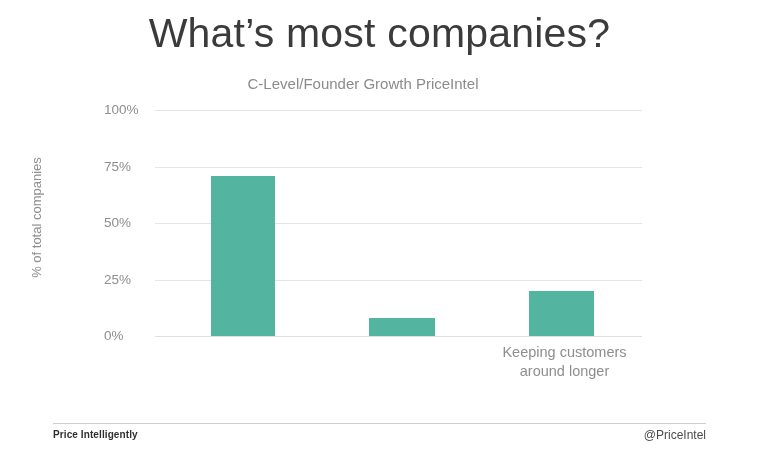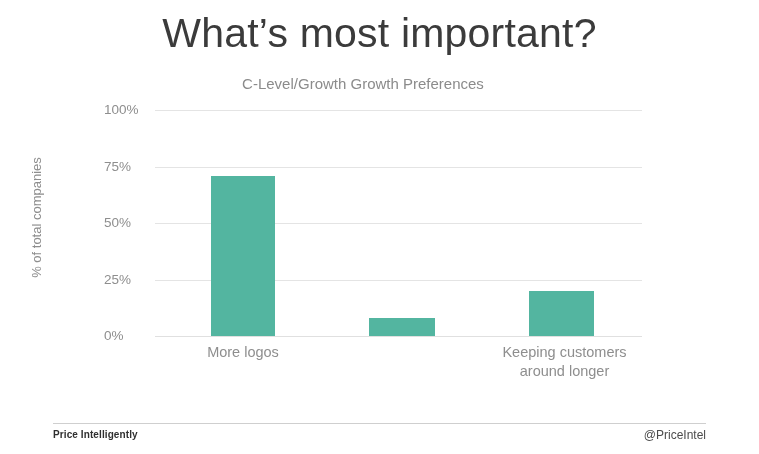--- a/index.html
+++ b/index.html
@@ -164,23 +164,23 @@
     font-size: 12px;
     color: #4c4c4c;
     white-space: nowrap;
   }
 </style>
 </head>
 <body>
 
 <div id="slide">
 
-  <div id="title">What’s most important?</div>
-
-  <div id="subtitle">C-Level/Growth Growth Preferences</div>
+  <div id="title">What’s most companies?</div>
+
+  <div id="subtitle">C-Level/Founder Growth PriceIntel</div>
 
   <div id="ylabel">% of total companies</div>
 
   <div id="ytick-wrap">
     <div class="ytick" style="top:0px;">100%</div>
     <div class="ytick" style="top:56.5px;">75%</div>
     <div class="ytick" style="top:113px;">50%</div>
     <div class="ytick" style="top:169.5px;">25%</div>
     <div class="ytick" style="top:226px;">0%</div>
   </div>
@@ -191,21 +191,20 @@
     <div class="gridline" style="top: 113px; background: rgb(228, 228, 228);"></div>
     <div class="gridline" style="top: 169.5px; background: rgb(228, 228, 228);"></div>
     <div class="gridline baseline" style="top:226px;"></div>
 
     <div class="bar" id="bar-0" style="left: 56px; width: 64px; height: 160.46px; background: rgb(83, 181, 160);"></div>
     <div class="bar" id="bar-1" style="left: 214px; width: 66px; height: 18.08px; background: rgb(83, 181, 160);"></div>
     <div class="bar" id="bar-2" style="left: 374px; width: 65px; height: 45.2px; background: rgb(83, 181, 160);"></div>
   </div>
 
   <div id="xlabels">
-    <div class="xlabel" style="left:18px;  width:140px;">More logos</div>
     <div class="xlabel" style="left:332px; width:155px;">Keeping customers around longer</div>
   </div>
 
 
   <div id="footer-rule"></div>
   <div id="brand">Price Intelligently</div>
   <div id="handle">@PriceIntel</div>
 
 </div>
 

